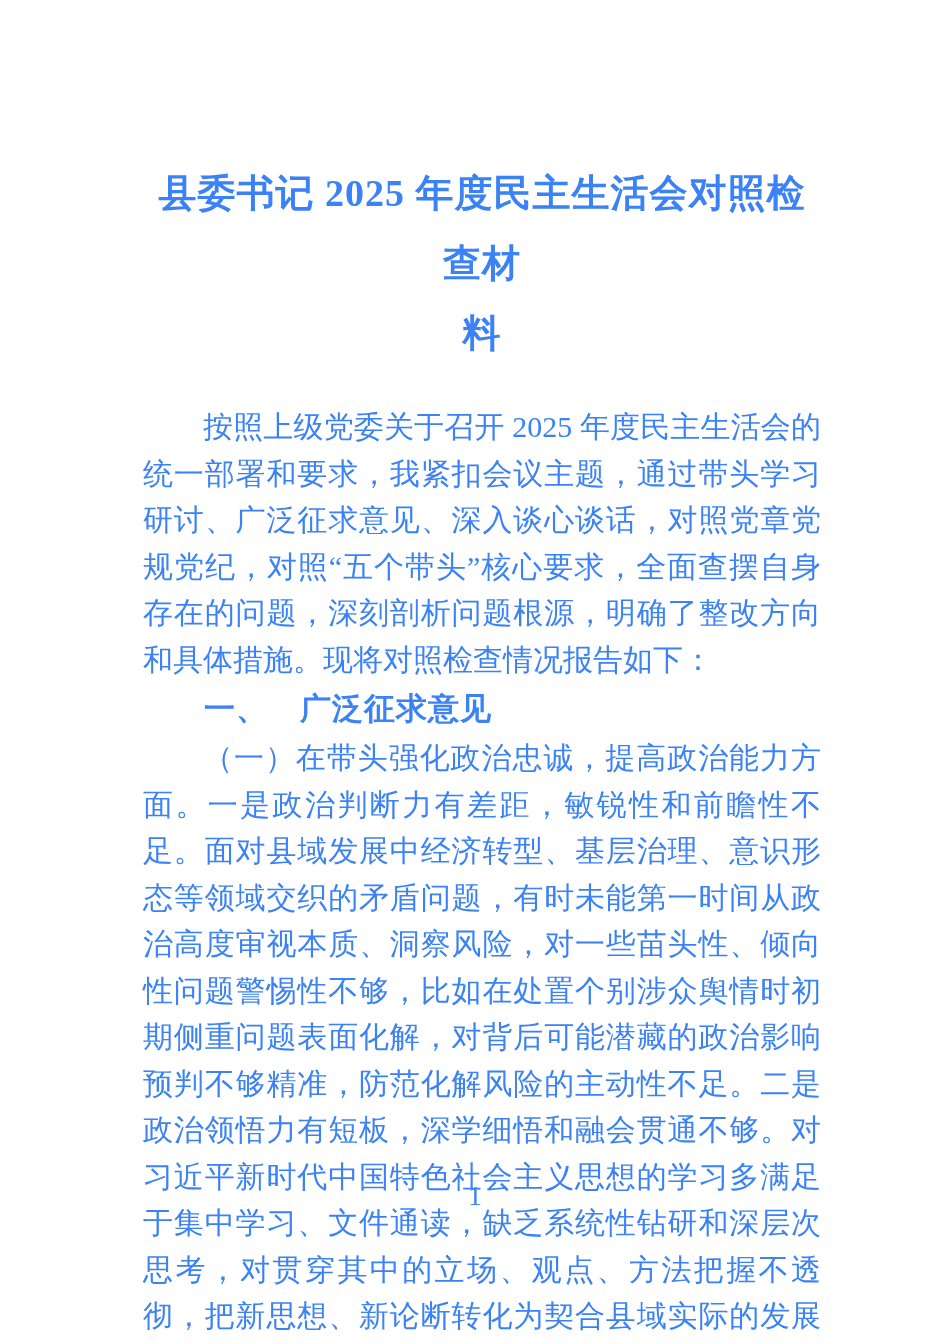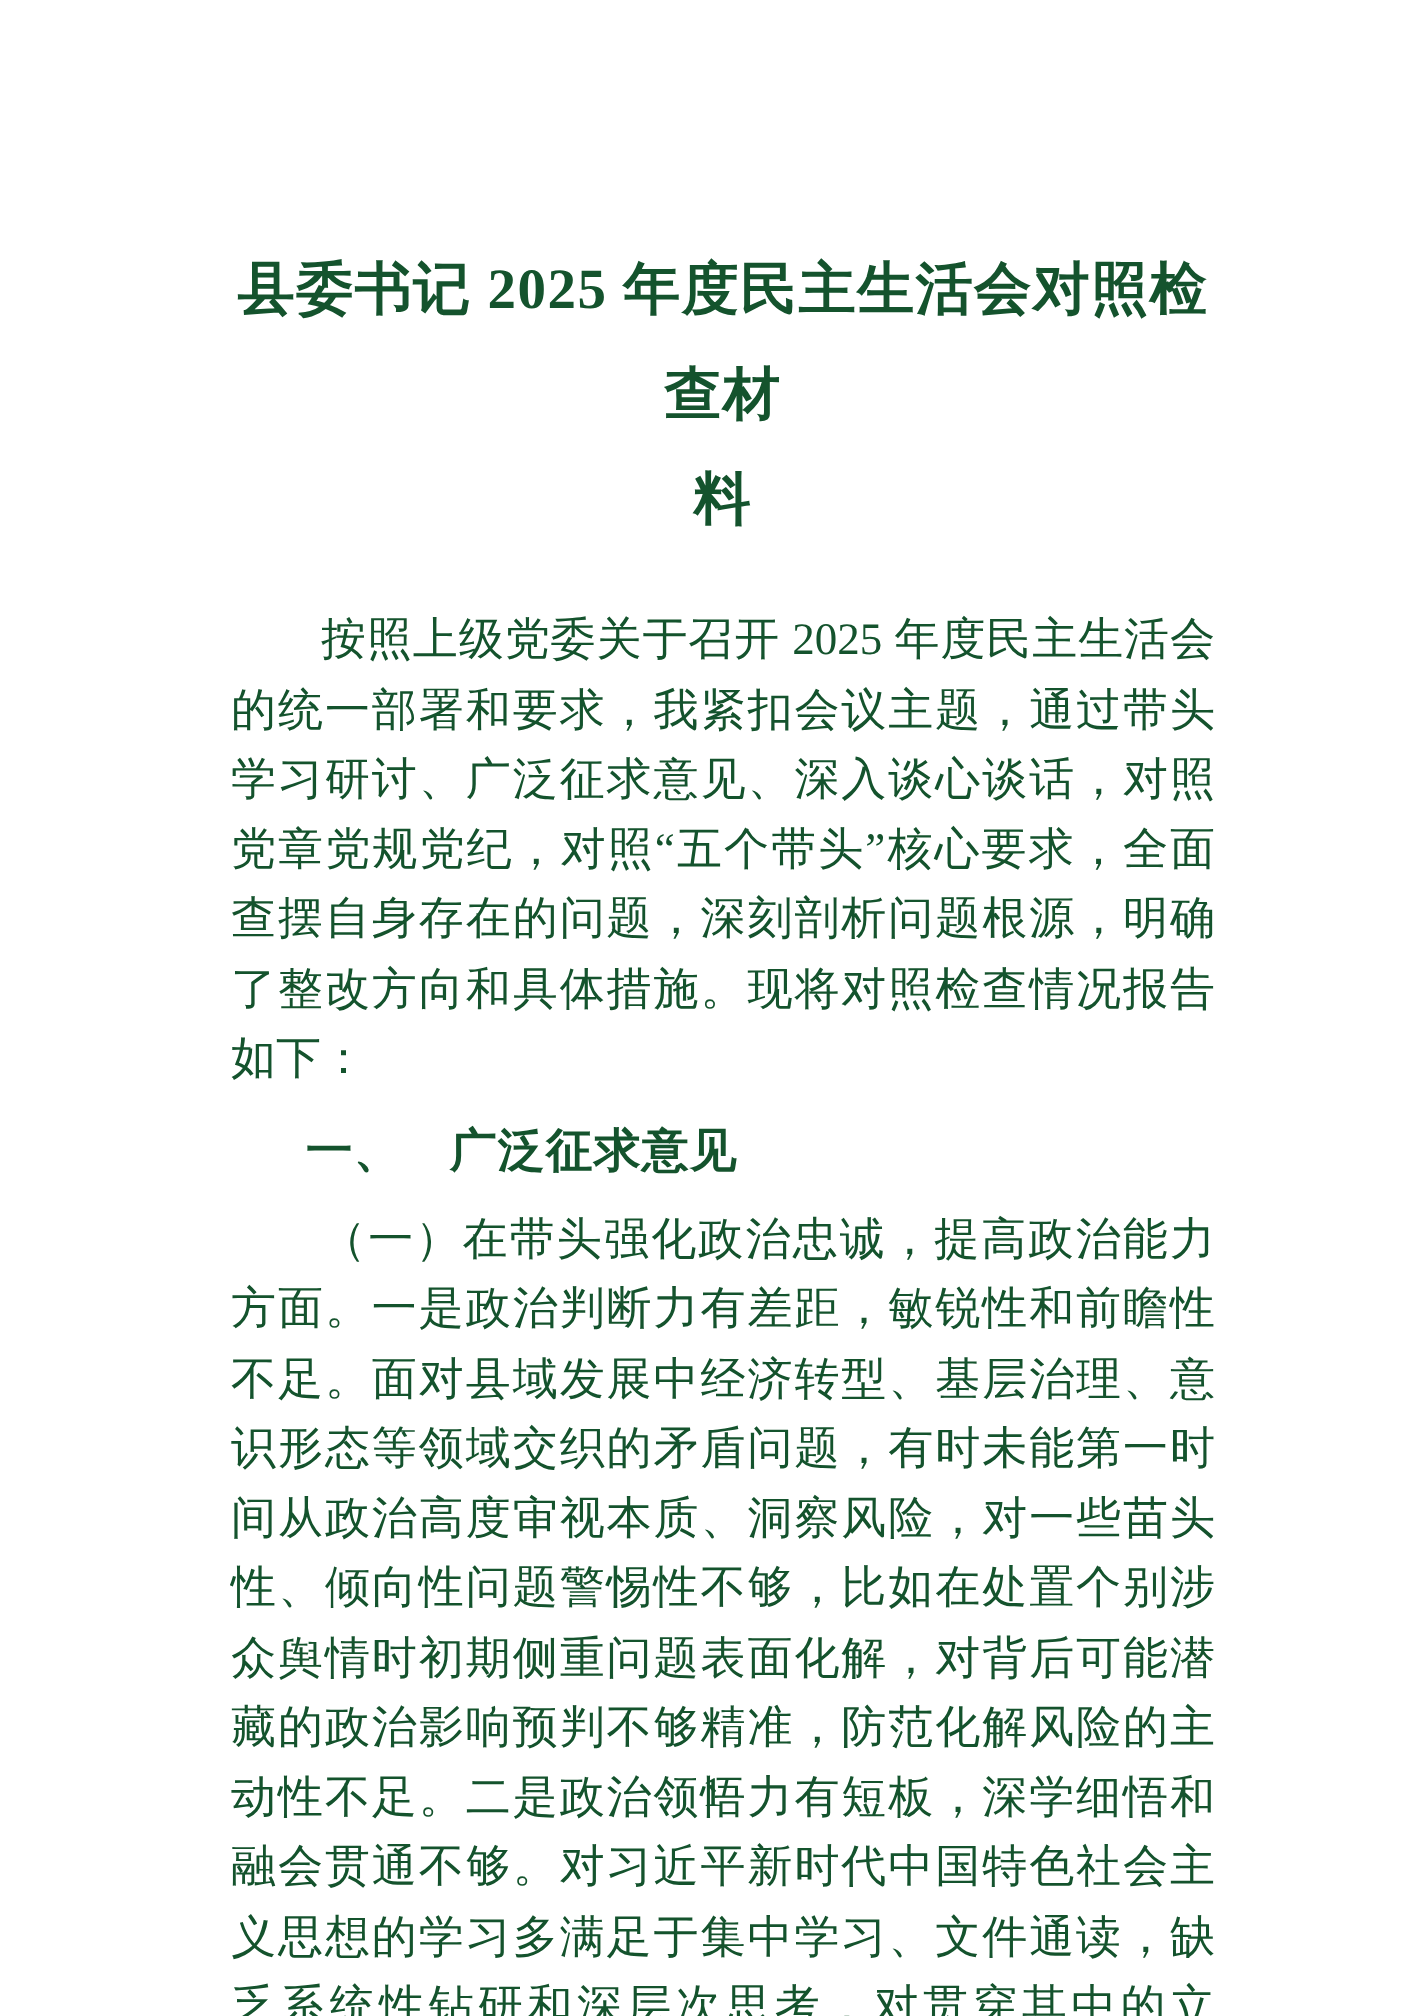--- a/index.html
+++ b/index.html
@@ -7,37 +7,37 @@
     padding: 0;
     background: #ffffff;
   }
   .page {
     position: relative;
     width: 950px;
     height: 1344px;
     box-sizing: border-box;
     padding: 158px 128px 0 142px;
     background: #ffffff;
-    color: #14532d;
+    color: #3b82f6;
     font-family: "Liberation Serif", "DejaVu Serif", serif;
     overflow: hidden;
   }
   .doc-title {
     margin: 0 0 36px 0;
     font-size: 38px;
     font-weight: bold;
     line-height: 70px;
     text-align: center;
     letter-spacing: 1px;
   }
   .doc-title .title-line {
     display: block;
   }
   .body-para {
-    margin: 12px;
+    margin: 1px;
     font-size: 30px;
     line-height: 46.5px;
     text-align: justify;
     text-indent: 2em;
   }
   .section-heading {
     margin: 0;
     font-size: 31px;
     font-weight: bold;
     line-height: 50px;

